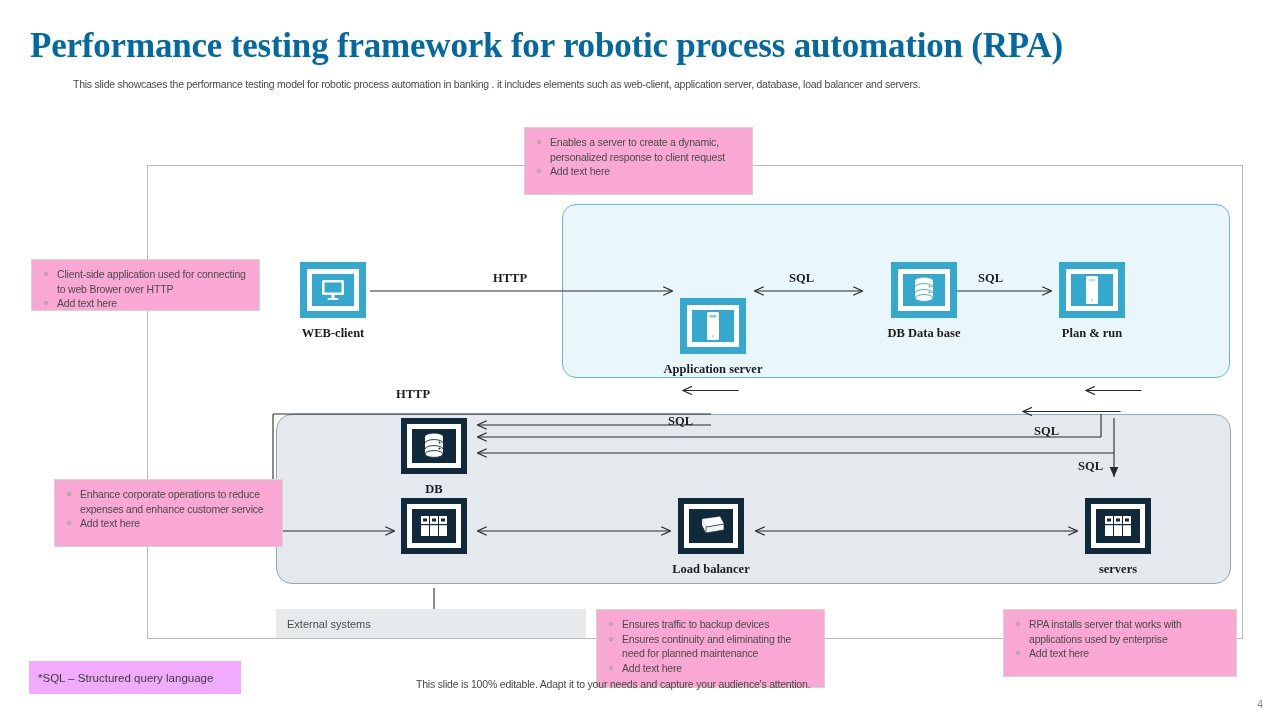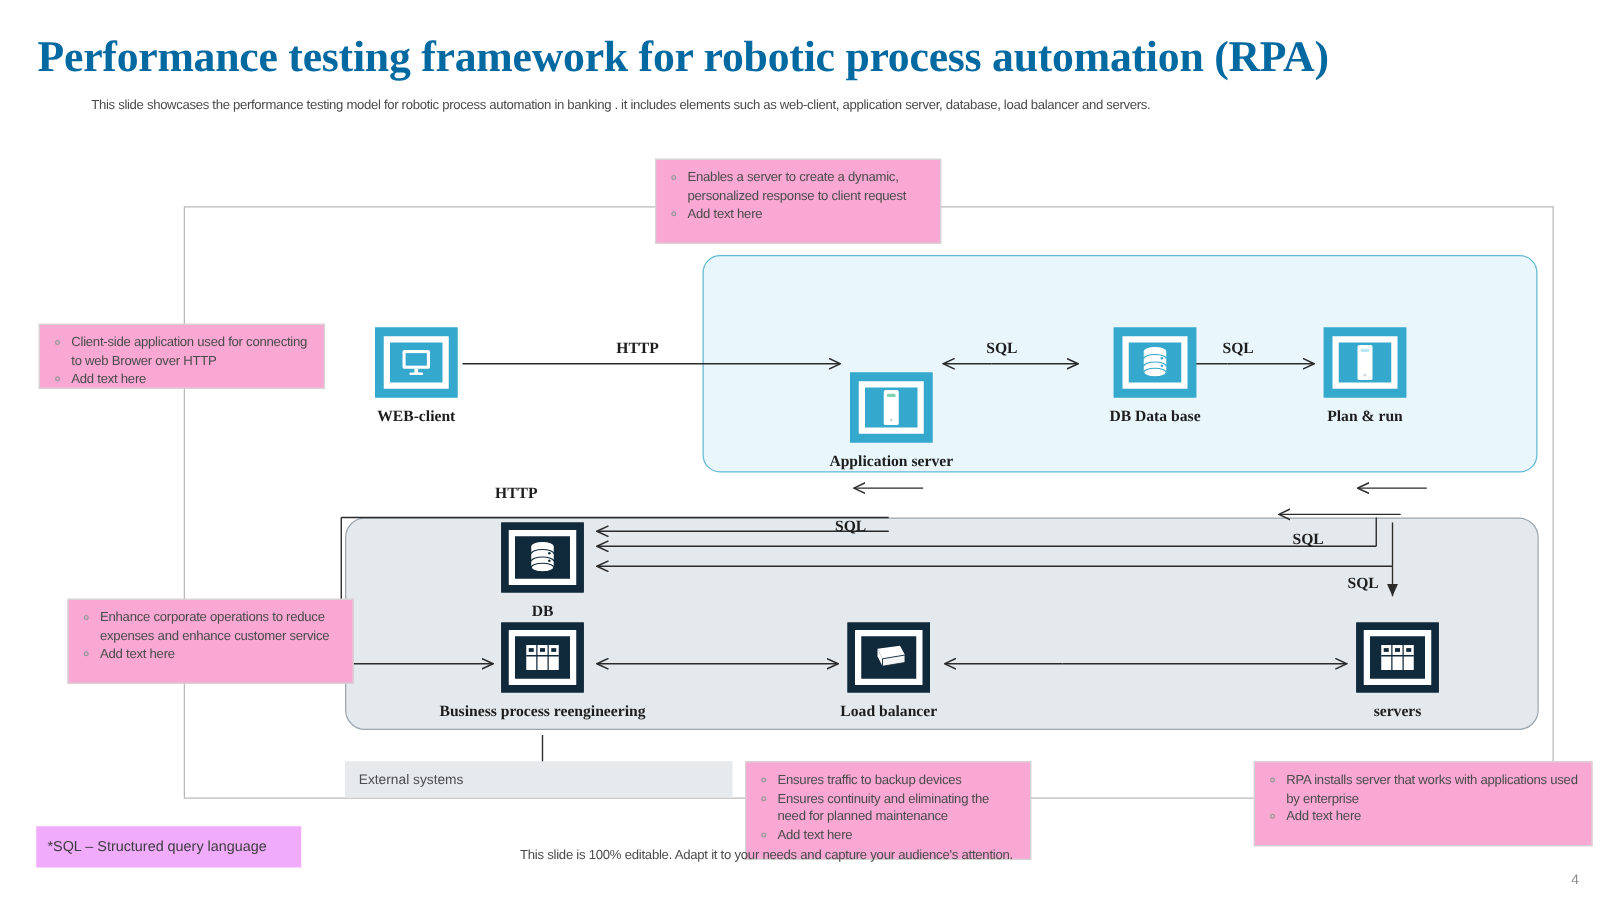--- a/index.html
+++ b/index.html
@@ -105,21 +105,21 @@
     height: 4px;
     border: 1px solid #9a9a9a;
     border-radius: 50%;
     box-sizing: border-box;
   }
 
   #callout-app-server { left: 524px; top: 127px; width: 229px; height: 68px; }
   #callout-web-client { left: 31px; top: 259px; width: 229px; height: 52px; }
   #callout-bpr        { left: 31px; top: 479px; width: 229px; height: 68px; margin-left: 23px; }
   #callout-lb         { left: 596px; top: 609px; width: 229px; height: 79px; }
-  #callout-rpa        { left: 1003px; top: 609px; width: 271px; height: 68px; }
+  #callout-rpa        { left: 1003px; top: 609px; width: 234px; height: 68px; }
 
   
   .node {
     position: absolute;
     width: 66px;
     text-align: center;
   }
   .node .icon-box {
     width: 66px;
     height: 56px;
@@ -412,21 +412,20 @@
         <rect x="1" y="2" width="8" height="20" fill="#ffffff"></rect>
         <rect x="10" y="2" width="8" height="20" fill="#ffffff"></rect>
         <rect x="19" y="2" width="8" height="20" fill="#ffffff"></rect>
         <rect x="3" y="4.5" width="4" height="3" fill="#10293b"></rect>
         <rect x="12" y="4.5" width="4" height="3" fill="#10293b"></rect>
         <rect x="21" y="4.5" width="4" height="3" fill="#10293b"></rect>
         <rect x="1" y="10" width="26" height="1.2" fill="#10293b"></rect>
       </svg>
     </div>
   </div>
-  <div class="node-label wide">Business process reengineering</div>
 </div>
 
 <div class="node dark" id="node-load-balancer">
   <div class="icon-box">
     <div class="icon-inner">
       <svg width="30" height="22" viewBox="0 0 30 22">
         <path d="M6,4 L24,1.5 L28,9 L10,12 z" fill="#ffffff"></path>
         <path d="M6,4 L10,12 L10,18 L6,10 z" fill="#ffffff"></path>
         <path d="M10,12 L28,9 L28,15 L10,18 z" fill="#f2f4f5" stroke="#10293b" stroke-width="0.7"></path>
       </svg>

